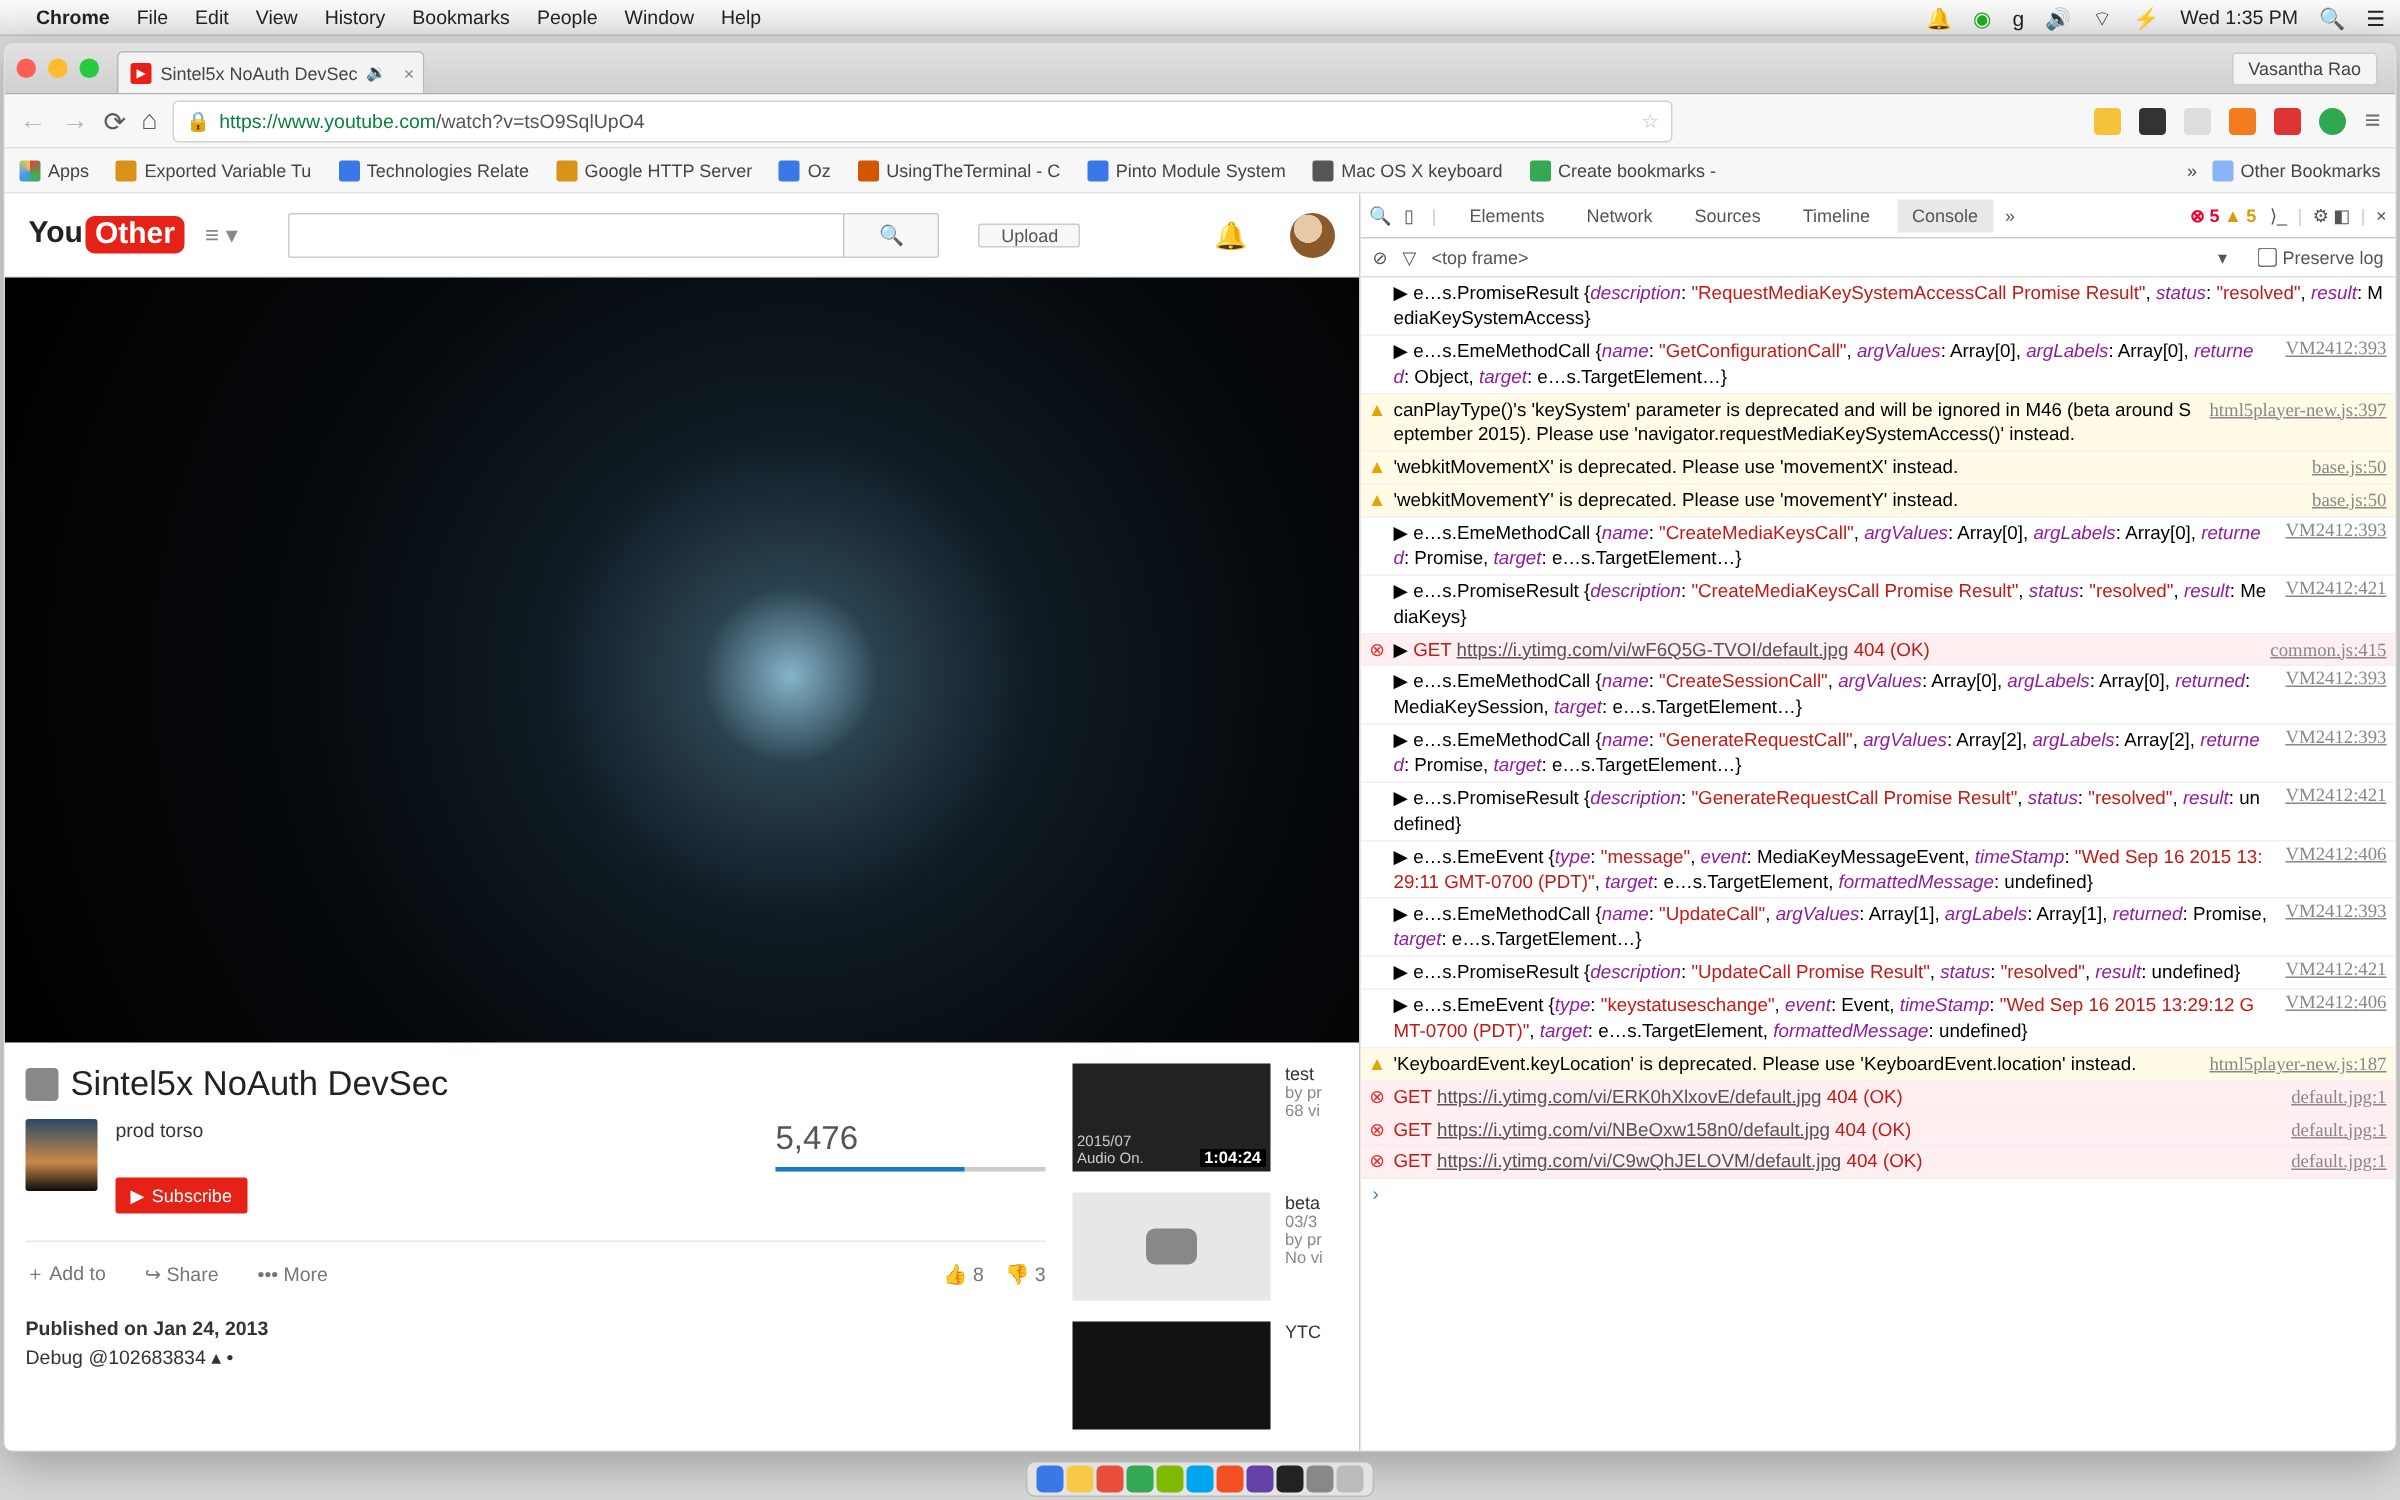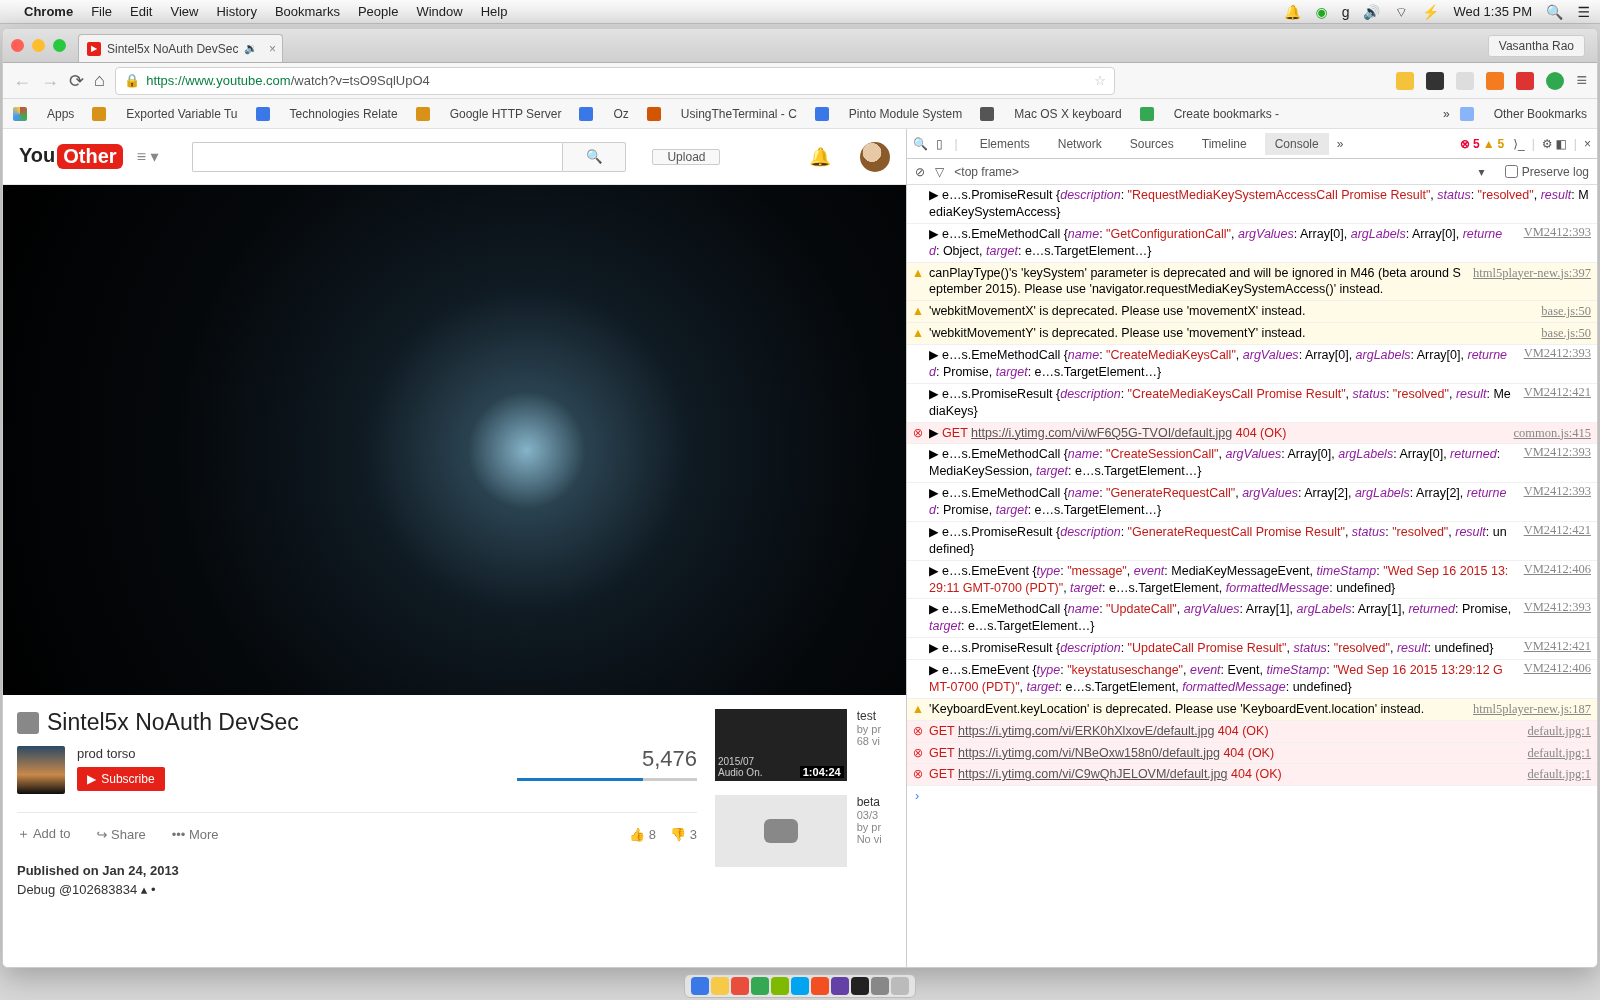--- a/index.html
+++ b/index.html
@@ -27,21 +27,21 @@
 .omnibox{flex:0 0 1000px;height:28px;border:1px solid #d2d2d2;border-radius:4px;display:flex;align-items:center;padding:0 8px;background:#fff;font-size:13px;}
 .omnibox .lock{color:#0b8043;margin-right:6px;font-size:13px;}
 .omnibox .host{color:#0b8043;}
 .omnibox .path{color:#555;}
 .omnibox .star{margin-left:auto;color:#bbb;}
 .tb-right{margin-left:auto;display:flex;align-items:center;gap:12px;}
 .exticon{width:18px;height:18px;border-radius:3px;}
 .ham{font-size:18px;color:#6e6e6e;}
 
 .bookbar{height:30px;border-bottom:1px solid #e1e1e1;background:#f7f7f7;display:flex;align-items:center;padding:0 10px;gap:18px;font-size:12px;color:#444;overflow:hidden;}
-.bookbar .bk{display:flex;align-items:center;gap:20px;white-space:nowrap;}
+.bookbar .bk{display:flex;align-items:center;gap:5px;white-space:nowrap;}
 .bki{width:14px;height:14px;border-radius:2px;flex:none;}
 .bookbar .more{margin-left:auto;display:flex;align-items:center;gap:10px;}
 
 .content{display:flex;height:calc(100% - 100px);}
 .page{width:903px;background:#fff;overflow:hidden;}
 .ythead{height:56px;border-bottom:1px solid #e8e8e8;display:flex;align-items:center;padding:0 16px;gap:14px;}
 .ytlogo{display:flex;font-weight:bold;font-size:20px;color:#222;}
 .ytlogo .tube{background:#e62117;color:#fff;border-radius:6px;padding:1px 6px;margin-left:2px;}
 .guide{color:#888;font-size:16px;}
 .srchwrap{display:flex;margin-left:20px;}
@@ -53,23 +53,23 @@
 
 .player{height:510px;background:radial-gradient(circle at 58% 52%, #86b4c9 0%, #2a4250 10%, #0f1a22 28%, #05080b 60%, #000 100%);}
 
 .belowvid{padding:14px;display:flex;gap:18px;}
 .primary{width:680px;}
 .titleline{display:flex;align-items:center;gap:8px;font-size:23px;color:#222;margin-bottom:10px;}
 .titleline .pl{width:22px;height:22px;background:#888;border-radius:3px;}
 .chrow{display:flex;align-items:flex-start;gap:12px;}
 .chav{width:48px;height:48px;background:linear-gradient(#2b4a66,#c9894a 60%,#0c0c0c);border-radius:2px;}
 .chinfo{flex:1;}
-.chname{font-size:13px;color:#333;margin-bottom:6px;}
+.chname{font-size:13px;color:#333;margin-bottom:24px;}
 .subbtn{background:#e62117;color:#fff;border:none;padding:5px 10px;font-size:12px;border-radius:2px;display:flex;align-items:center;gap:5px;}
-.views{font-size:22px;color:#555;text-align:right;}
+.views{font-size:22px;color:#555;text-align:left;}
 .sentbar{margin-top:6px;width:180px;height:3px;background:#ccc;margin-left:auto;}
 .sentbar .fill{width:70%;height:100%;background:#167ac6;}
 .actions{display:flex;align-items:center;gap:26px;color:#767676;font-size:13px;margin-top:18px;border-top:1px solid #e8e8e8;padding-top:12px;}
 .actions .likes{margin-left:auto;display:flex;gap:14px;align-items:center;}
 .meta{margin-top:20px;font-size:13px;color:#333;}
 .meta b{font-weight:bold;}
 .meta .debug{margin-top:4px;}
 
 .secondary{width:170px;}
 .sugg{display:flex;gap:10px;margin-bottom:14px;}
@@ -289,20 +289,26 @@
             <div class="thumb gray">
                 <div class="yt"></div>
               </div>
             <div class="sinfo">
               <div>beta</div>
               <div class="by">03/3</div>
               <div class="by">by pr</div>
               <div class="by">No vi</div>
             </div>
           </div>
+          <div class="sugg">
+            <div class="thumb" style="background:#111"></div>
+            <div class="sinfo">
+              <div>YTC</div>
+            </div>
+          </div>
         </div>
       </div>
     </div>
 
     <div class="devtools">
       <div class="dthdr">
         <span>🔍</span>
         <span>▯</span>
         <span class="sep">|</span>
         <span class="dtab">Elements</span>

